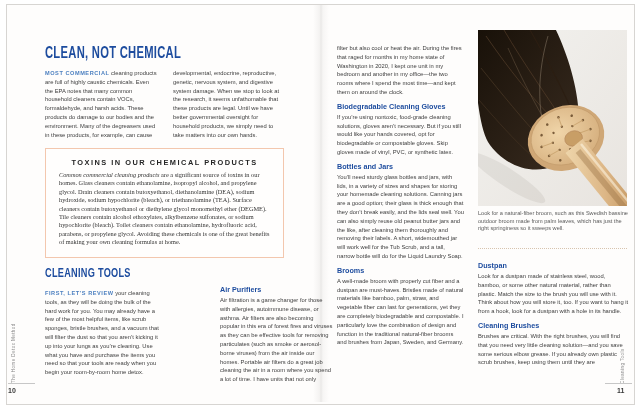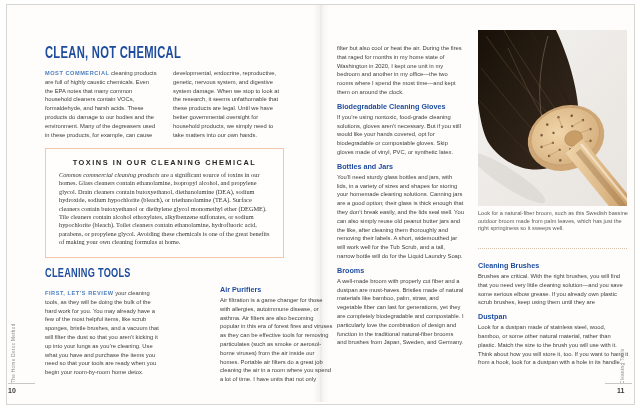--- a/index.html
+++ b/index.html
@@ -52,21 +52,21 @@
   <div class="spread"></div>
   <div class="gutter"></div>
 
   <div class="abs display-head h1" style="left:45px;top:44px;">CLEAN, NOT CHEMICAL</div>
 
   <div class="abs body-txt" style="left:45px;top:69px;width:240px;height:73px;column-count:2;column-gap:16px;column-fill:auto;overflow:hidden;">
     <span class="lead-in">MOST COMMERCIAL</span><span> cleaning products are full of highly caustic chemicals. Even the EPA notes that many common household cleaners contain VOCs, formaldehyde, and harsh acids. These products do damage to our bodies and the environment. Many of the degreasers used in these products, for example, can cause developmental, endocrine, reproductive, genetic, nervous system, and digestive system damage. When we stop to look at the research, it seems unfathomable that these products are legal. Until we have better governmental oversight for household products, we simply need to take matters into our own hands.</span>
   </div>
 
   <div class="abs tox-box" style="left:45px;top:148px;width:239px;height:110px;">
-    <div class="tox-title">TOXINS IN OUR CLEANING CHEMICAL</div>
+    <div class="tox-title">TOXINS IN OUR CHEMICAL PRODUCTS</div>
     <div class="tox-body">
       <span class="tox-lead">Common commercial cleaning products</span><span> are a significant source of toxins in our homes. Glass cleaners contain ethanolamine, isopropyl alcohol, and propylene glycol. Drain cleaners contain butoxyethanol, diethanolamine (DEA), sodium hydroxide, sodium hypochlorite (bleach), or triethanolamine (TEA). Surface cleaners contain butoxyethanol or diethylene glycol monomethyl ether (DEGME). Tile cleaners contain alcohol ethoxylates, alkylbenzene sulfonates, or sodium hypochlorite (bleach). Toilet cleaners contain ethanolamine, hydrofluoric acid, parabens, or propylene glycol. Avoiding these chemicals is one of the great benefits of making your own cleaning formulas at home.</span>
     </div>
   </div>
 
   <div class="abs display-head h2" style="left:45px;top:266px;">CLEANING TOOLS</div>
 
   <div class="abs body-txt" style="left:45px;top:289px;width:114px;">
     <span class="lead-in">FIRST, LET’S REVIEW</span><span> your cleaning tools, as they will be doing the bulk of the hard work for you. You may already have a few of the most helpful items, like scrub sponges, bristle brushes, and a vacuum that will filter the dust so that you aren’t kicking it up into your lungs as you’re cleaning. Use what you have and purchase the items you need so that your tools are ready when you begin your room-by-room home detox.</span>
   </div>
@@ -168,26 +168,26 @@
       <path d="M 103 114 L 153 175" stroke="rgba(255,248,230,0.55)" stroke-width="2.5" fill="none"></path>
     </svg>
   </div>
 
   <div class="abs caption" style="left:478px;top:210px;width:151px;">Look for a natural-fiber broom, such as this Swedish bassine outdoor broom made from palm leaves, which has just the right springiness so it sweeps well.</div>
 
   <div class="abs dotted-rule" style="left:478px;top:248px;width:149px;"></div>
 
   <div class="abs" style="left:478px;top:256px;width:151px;">
     <div class="sec-block">
+      <div class="subhead">Dustpan</div>
+      <p class="body-txt">Look for a dustpan made of stainless steel, wood, bamboo, or some other natural material, rather than plastic. Match the size to the brush you will use with it. Think about how you will store it, too. If you want to hang it from a hook, look for a dustpan with a hole in its handle.</p>
+    </div>
+    <div class="sec-block">
       <div class="subhead">Cleaning Brushes</div>
       <p class="body-txt">Brushes are critical. With the right brushes, you will find that you need very little cleaning solution—and you save some serious elbow grease. If you already own plastic scrub brushes, keep using them until they are</p>
-    </div>
-    <div class="sec-block">
-      <div class="subhead">Dustpan</div>
-      <p class="body-txt">Look for a dustpan made of stainless steel, wood, bamboo, or some other natural material, rather than plastic. Match the size to the brush you will use with it. Think about how you will store it, too. If you want to hang it from a hook, look for a dustpan with a hole in its handle.</p>
     </div>
   </div>
 
   <div class="abs spine" style="left:620px;top:330px;height:54px;">Cleaning Tools</div>
   <div class="abs folio-rule" style="left:605px;top:383px;width:27px;"></div>
   <div class="abs folio" style="left:617px;top:387px;">11</div>
 
 </div>
 
 </body></html>

